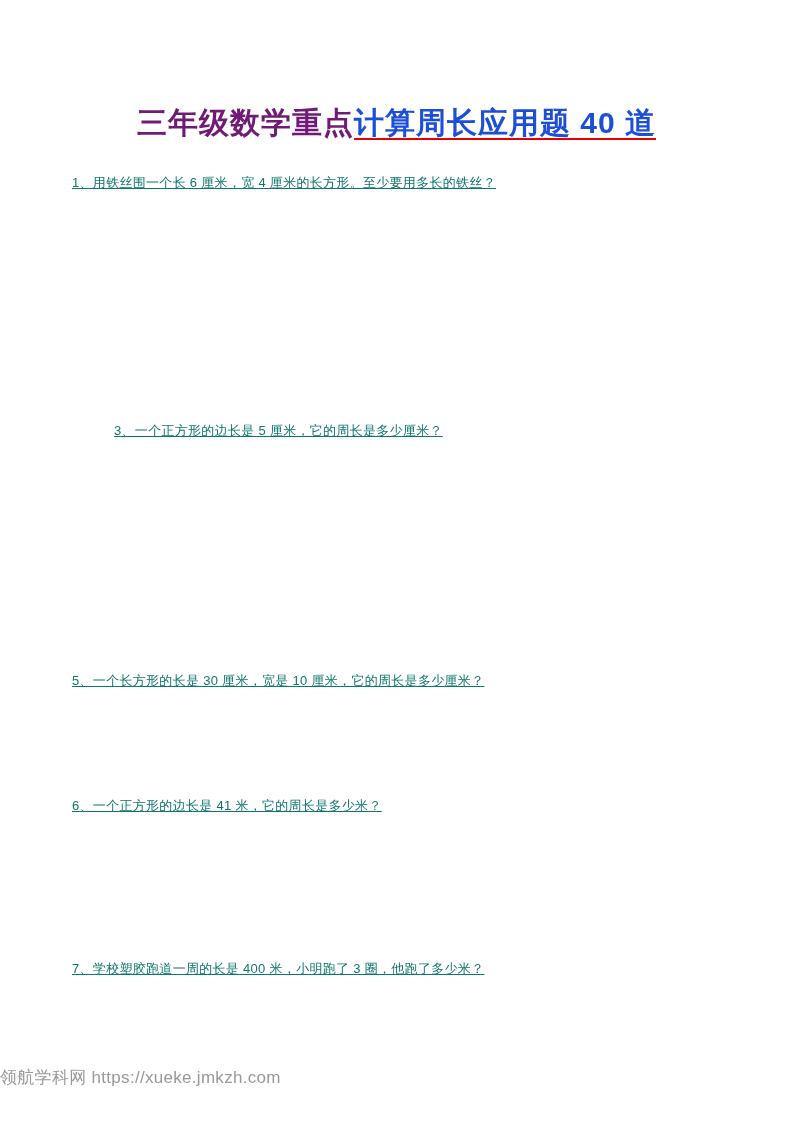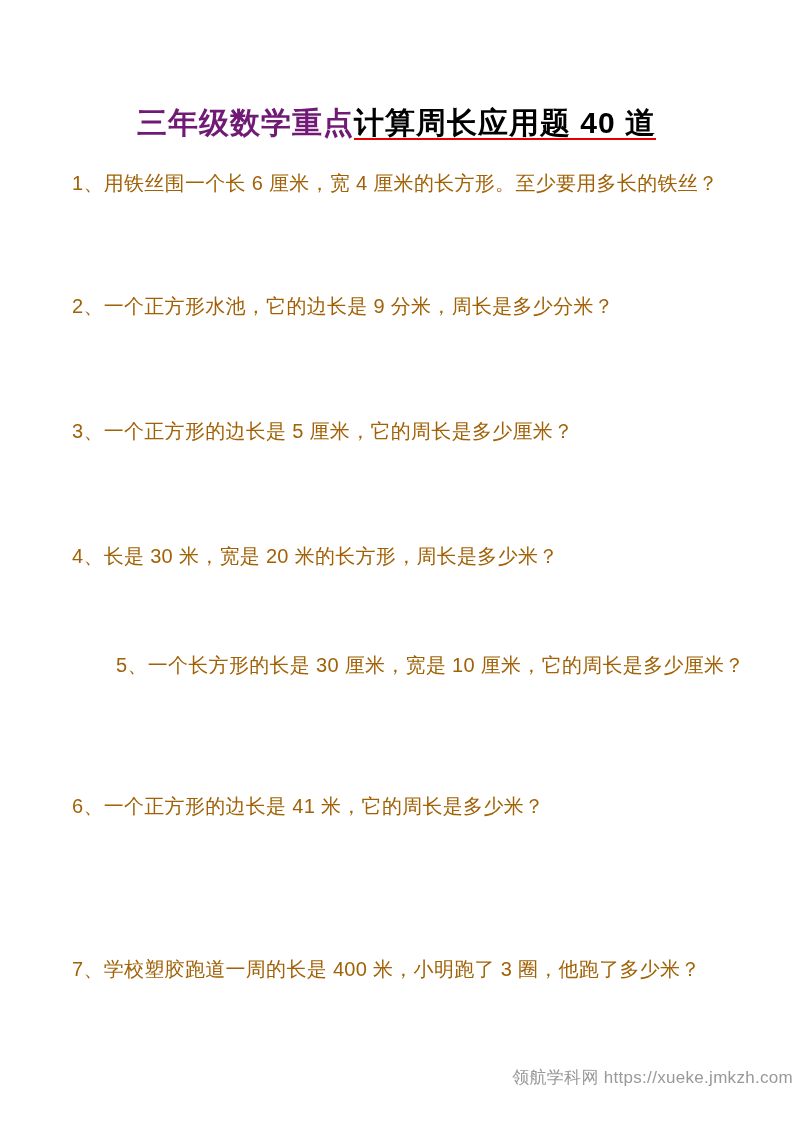--- a/index.html
+++ b/index.html
@@ -23,69 +23,68 @@
     text-align: center;
     font-size: 30px;
     font-weight: 700;
     letter-spacing: 1px;
     white-space: nowrap;
   }
   .doc-title .title-black {
     color: #701a75;
   }
   .doc-title .title-red {
-    color: #000000;
+    color: #1d4ed8;
     text-decoration: underline;
     text-decoration-color: #e60000;
     text-decoration-thickness: 2px;
     text-underline-offset: 5px;
   }
   .question {
     position: absolute;
     left: 72px;
     right: 40px;
-    font-size: 20px;
-    color: #a16207;
+    font-size: 13px;
+    color: #0f766e;
     letter-spacing: 0.3px;
     line-height: 26px;
+    text-decoration: underline;
   }
   .q1 { top: 170px; }
   .q2 { top: 293px; }
-  .q3 { top: 418px; }
+  .q3 { top: 418px; margin-left: 42px; }
   .q4 { top: 543px; }
-  .q5 { top: 652px; margin-left: 44px; }
+  .q5 { top: 668px; }
   .q6 { top: 793px; }
   .q7 { top: 918px; margin-top: 38px; }
   .footer {
     position: absolute;
     top: 1066px;
     left: 0;
     width: 100%;
-    text-align: right;
+    text-align: left;
     font-size: 17px;
     color: #999999;
     letter-spacing: 0.3px;
   }
 </style>
 </head>
 <body>
 
 <div class="page">
 
   <h1 class="doc-title">
     <span class="title-black">三年级数学重点</span><span class="title-red">计算周长应用题 40 道</span>
   </h1>
 
   <div class="question q1">1、用铁丝围一个长 6 厘米，宽 4 厘米的长方形。至少要用多长的铁丝？</div>
 
-  <div class="question q2">2、一个正方形水池，它的边长是 9 分米，周长是多少分米？</div>
 
   <div class="question q3">3、一个正方形的边长是 5 厘米，它的周长是多少厘米？</div>
 
-  <div class="question q4">4、长是 30 米，宽是 20 米的长方形，周长是多少米？</div>
 
   <div class="question q5">5、一个长方形的长是 30 厘米，宽是 10 厘米，它的周长是多少厘米？</div>
 
   <div class="question q6">6、一个正方形的边长是 41 米，它的周长是多少米？</div>
 
   <div class="question q7">7、学校塑胶跑道一周的长是 400 米，小明跑了 3 圈，他跑了多少米？</div>
 
   <div class="footer">领航学科网 https://xueke.jmkzh.com</div>
 
 </div>

